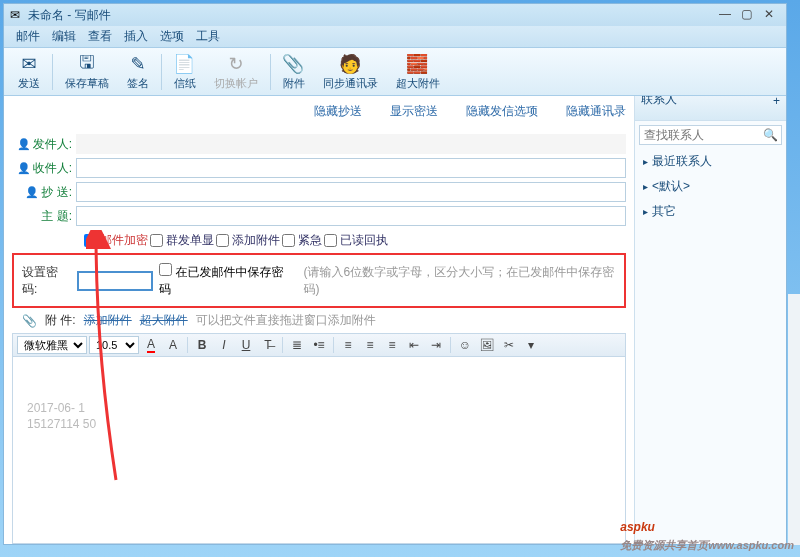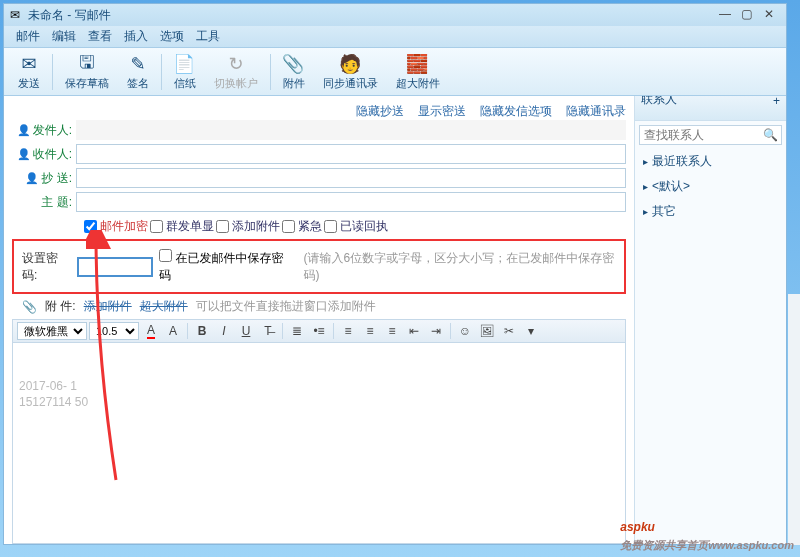--- a/index.html
+++ b/index.html
@@ -25,38 +25,38 @@
 .side-search { padding: 4px; }
 .side-search input { width: 100%; height: 20px; border: 1px solid #c0d4e4; padding: 0 27px 0 4px; color: #999; background: #fff; }
 .side-search { position: relative; }
 .side-search .mag { position: absolute; right: 8px; top: 7px; color: #888; }
 .side-item { padding: 4px 8px; color: #1a4d7a; cursor: pointer; }
 .side-item::before { content: "▸"; margin-right: 4px; font-size: 10px; }
 .field-row { display: flex; align-items: center; margin-bottom: 4px; }
 .field-label { width: 64px; text-align: right; color: #15803d; padding-right: 4px; }
 .field-label.person::before { content: "👤"; font-size: 11px; margin-right: 2px; }
 .field-row input[type=text] { flex: 1; height: 20px; border: 1px solid #b8cfe0; padding: 0 4px; }
-.links-row { display: flex; justify-content: flex-end; gap: 14px; margin-bottom: 0; height: 18px; align-items: center; }
+.links-row { display: flex; justify-content: flex-end; gap: 28px; margin-bottom: 14px; height: 18px; align-items: center; }
 .links-row a { color: #2d6aa8; text-decoration: none; cursor: pointer; }
 .opts-row { display: flex; gap: 2px; padding: 2px 0 4px 72px; align-items: center; }
 .opts-row label { display: flex; align-items: center; gap: 3px; color: #336; }
 .opts-row input[type=checkbox] { width: 13px; height: 13px; }
 .pw-box { border: 2px solid #e33; padding: 8px 8px; margin: 0 0 2px 0; display: flex; align-items: center; gap: 6px; }
 .pw-box .pw-label { color: #333; }
 .pw-box input[type=text].pw-input { width: 76px; height: 20px; border: 2px solid #4a90d0; }
 .pw-box .hint { color: #999; margin-left: 8px; }
 .attach-row { display: flex; align-items: center; gap: 8px; padding: 2px 0 4px 10px; color: #333; }
 .attach-row a { color: #2d6aa8; cursor: pointer; }
 .attach-row .strike a { text-decoration: line-through; }
 .attach-row .muted { color: #999; }
 .editor-toolbar { background: linear-gradient(to bottom, #f1f6fb, #e1ecf5); height: 24px; border: 1px solid #c5d8e8; display: flex; align-items: center; padding: 0 4px; gap: 2px; }
 .et-sel { height: 18px; border: 1px solid #b8cfe0; font-size: 11px; padding: 0 2px; background: #fff; }
 .et-btn { width: 20px; height: 20px; display: flex; align-items: center; justify-content: center; cursor: pointer; color: #444; font-size: 12px; }
 .et-sep { width: 1px; height: 16px; background: #c5d8e8; margin: 0 2px; }
-.editor { flex: 1; border: 1px solid #c5d8e8; border-top: none; background: #fff; padding: 6px; position: relative; overflow: hidden; }
+.editor { flex: 1; border: 1px solid #c5d8e8; border-top: none; background: #fff; padding: 14px; position: relative; overflow: hidden; }
 .editor .grey { color: #bbb; margin-top: 30px; }
 .editor .grey2 { color: #bbb; margin-top: 2px; }
 .arrow-svg { position: absolute; left: 86px; top: 230px; pointer-events: none; z-index: 5; }
 .watermark { position: absolute; right: 6px; bottom: 4px; color: #c93910; font-size: 28px; font-style: italic; font-weight: bold; }
 .watermark small { font-size: 11px; color: #988; display: block; text-align: right; }
 .scroll-track { position: absolute; right: 0; top: 294px; width: 12px; bottom: 12px; background: #eef3f7; }
 </style>
 </head>
 <body>
 

